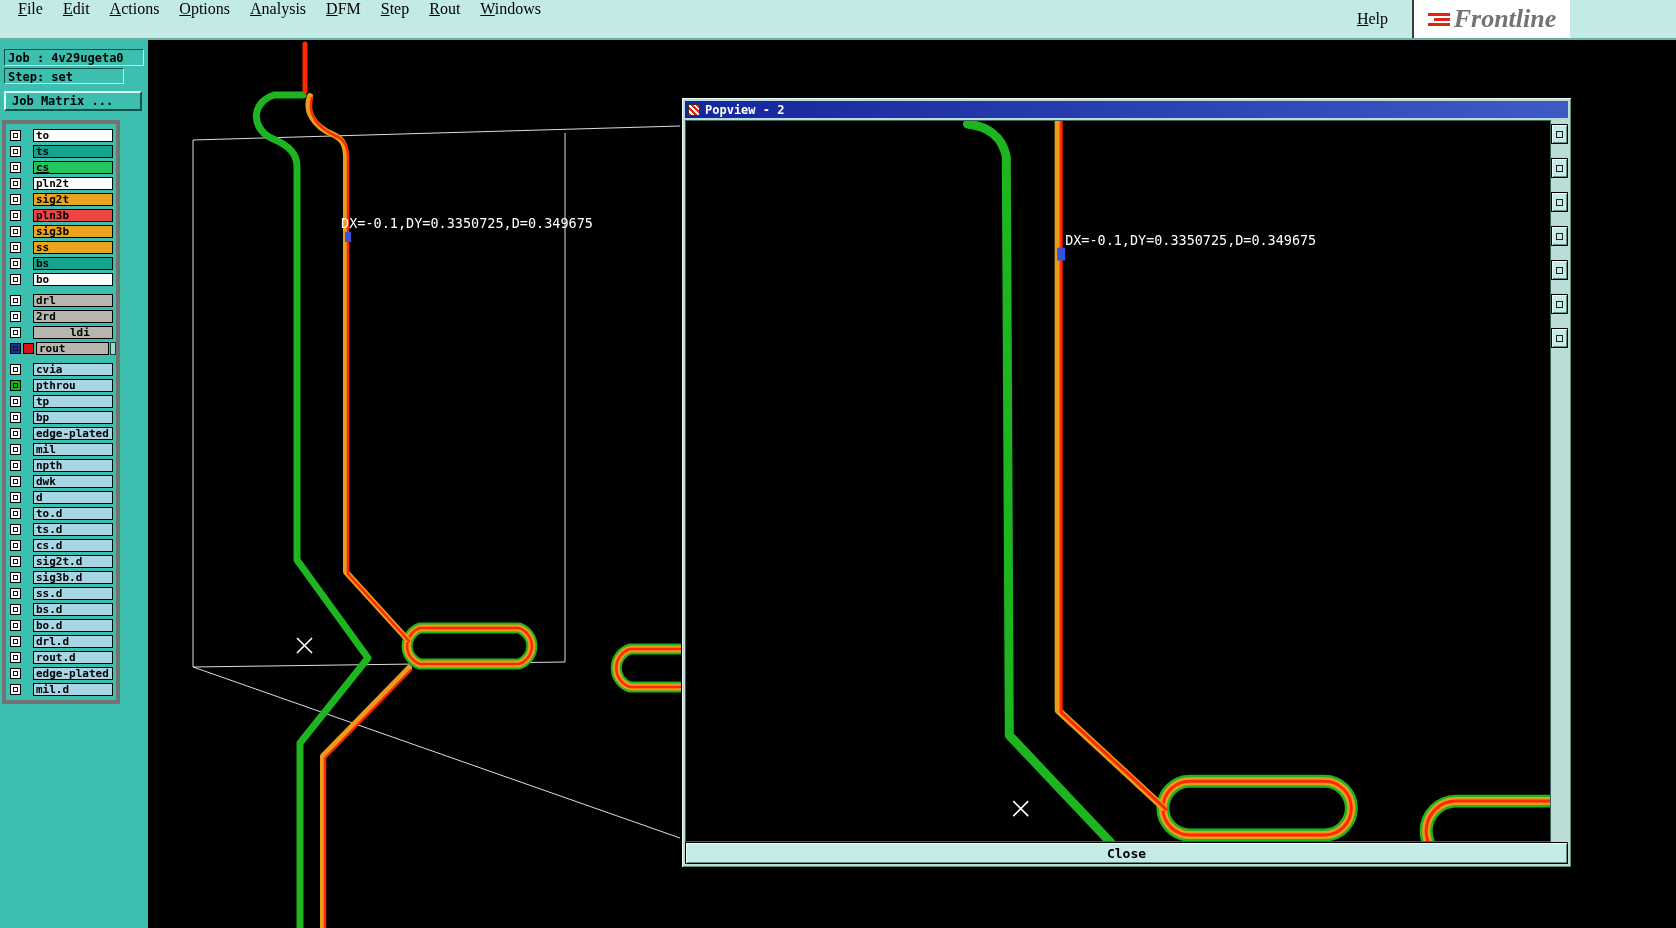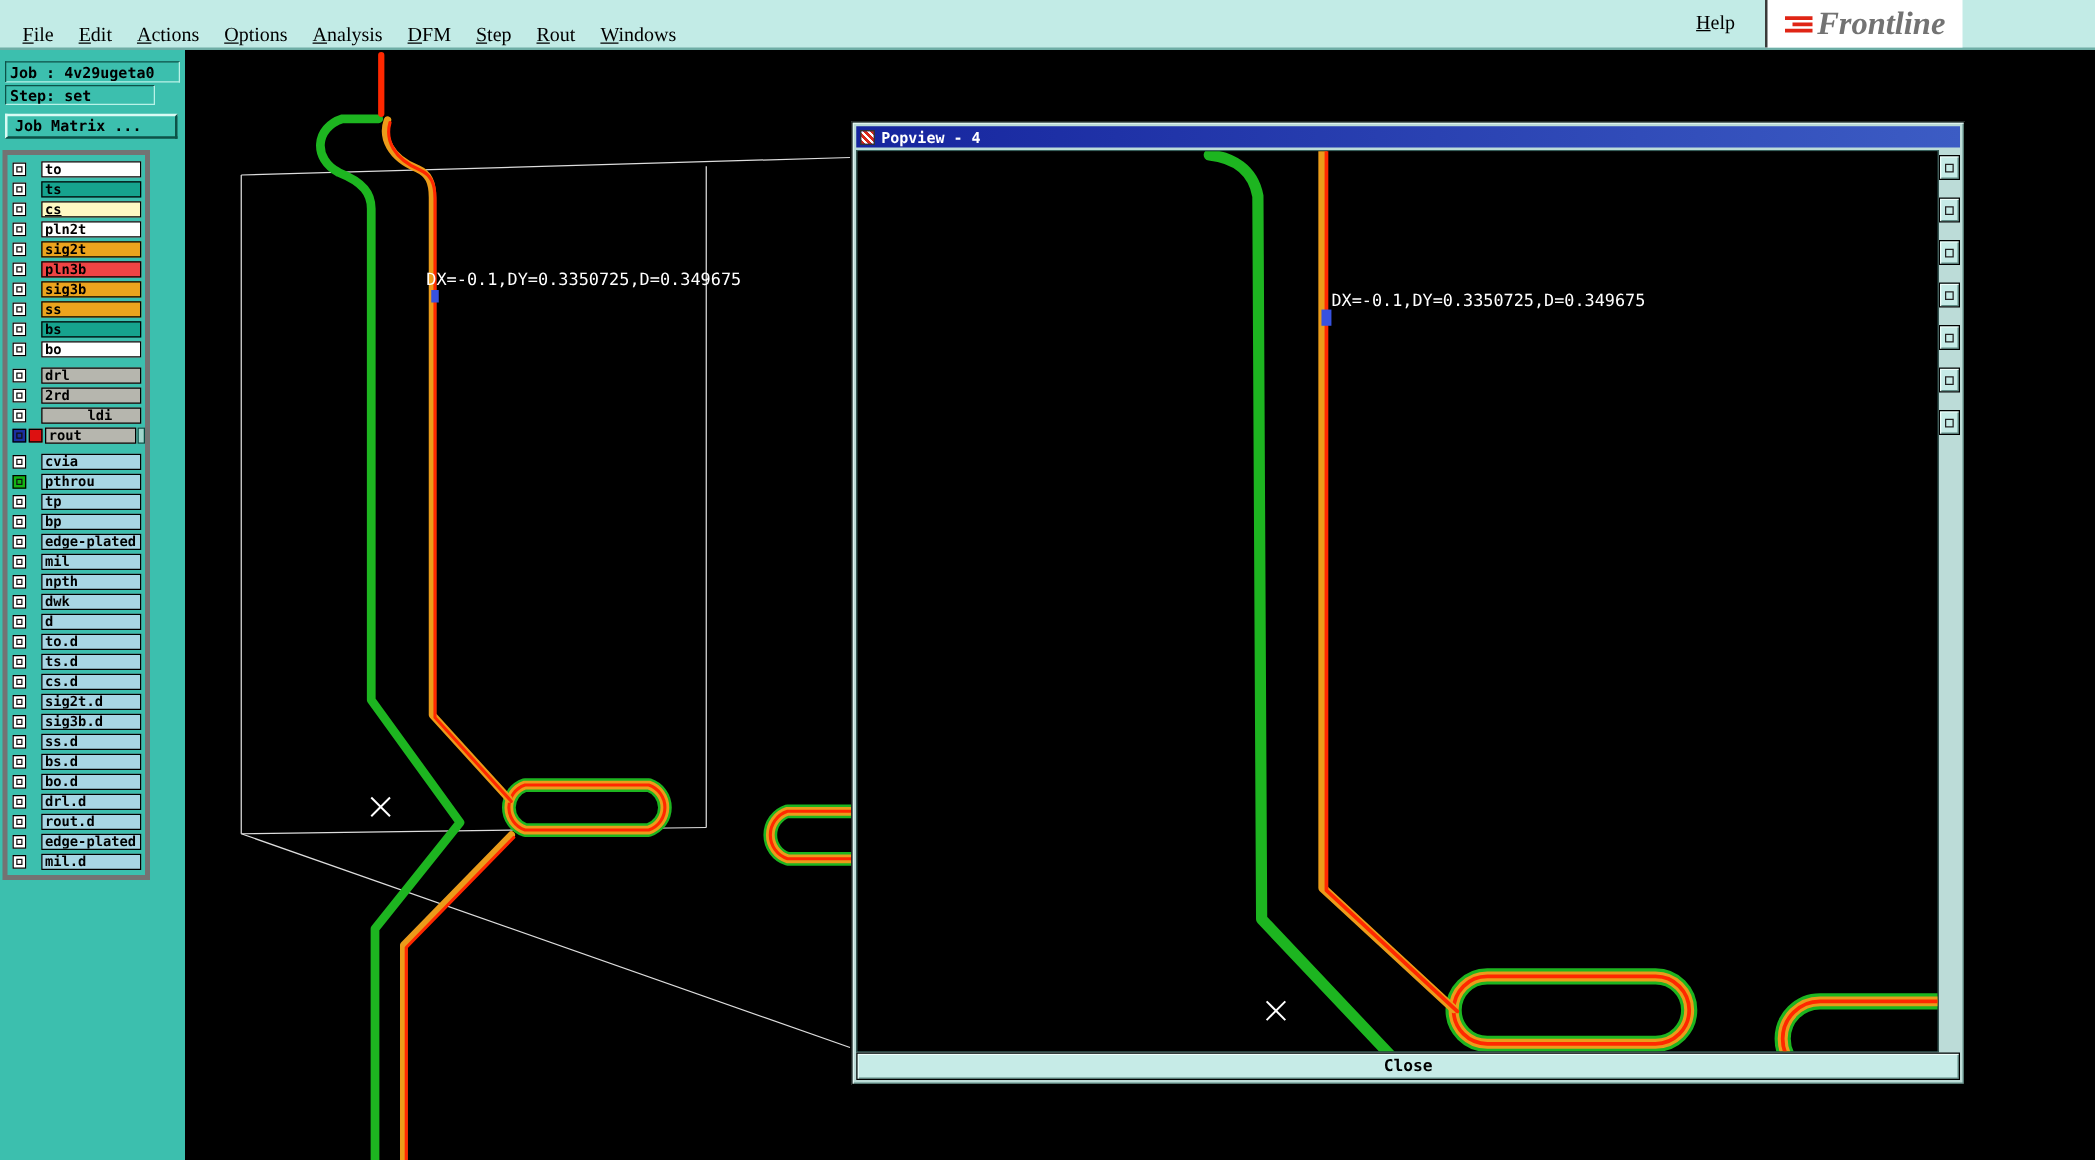--- a/index.html
+++ b/index.html
@@ -7,21 +7,21 @@
   body { position:relative; overflow:hidden; background:#3cbfae; font-family:"Liberation Sans",sans-serif; }
   .screen { position:absolute; inset:0; }
 
   
   svg.main-canvas { position:absolute; left:0; top:0; width:1676px; height:928px; z-index:0; }
   text.canvas-text { font-family:"DejaVu Sans Mono",monospace; font-size:13.5px; fill:#ffffff; }
 
   
   .menu-bar { position:absolute; left:0; top:0; width:1676px; height:40px; z-index:5;
     background:#c2ebe6; border-bottom:2px solid #6fae a6; border-bottom:2px solid #6faea6;
-    display:flex; align-items:flex-end; font-family:"Liberation Serif",serif; font-size:16px; color:#000; }
+    display:flex; align-items:flex-start; font-family:"Liberation Serif",serif; font-size:16px; color:#000; }
   .menu-items { display:flex; margin-left:8px; }
   .menu-item { display:inline-block; padding:0 10px; cursor:default; white-space:nowrap; }
   .menu-item::first-letter { text-decoration:underline; }
   .menu-right { margin-left:auto; display:flex; align-items:center; }
   .menu-item.help { margin-right:14px; }
   .logo-box { width:158px; height:38px; background:#ffffff; border-left:2px solid #3a3a3a;
     display:flex; align-items:center; justify-content:center; margin-right:106px; }
   .logo-stripes { display:inline-flex; flex-direction:column; justify-content:center; gap:2px; margin-right:4px; }
   .logo-stripes i { display:block; height:3px; background:#e02515; }
   .logo-stripes i:nth-child(1){ width:22px; }
@@ -171,21 +171,21 @@
           </span>
 
     <span class="layer-label" style="background: rgb(22, 163, 142);">ts</span>
 
   </div>
         <div class="layer-row">
     <span class="layer-checkbox">
             <span class="inner"></span>
           </span>
 
-    <span class="layer-label" style="background: #fef9c3; text-decoration: underline;">cs</span>
+    <span class="layer-label" style="background: #22c55e; text-decoration: underline;">cs</span>
 
   </div>
         <div class="layer-row">
     <span class="layer-checkbox">
             <span class="inner"></span>
           </span>
 
     <span class="layer-label" style="background: rgb(255, 255, 255);">pln2t</span>
 
   </div>
@@ -438,21 +438,21 @@
 
     <span class="layer-label" style="background: rgb(168, 214, 228);">mil.d</span>
 
   </div>
       </div>
   </aside>
 
   <section class="popup">
     <div class="popup-titlebar">
       <span class="popup-icon"></span>
-      <span class="popup-title">Popview - 4</span>
+      <span class="popup-title">Popview - 2</span>
     </div>
 
     <div class="popup-canvas-wrap">
       <svg viewBox="0 0 866 722" xmlns="http://www.w3.org/2000/svg">
         <rect x="0" y="0" width="866" height="722" fill="#000000"></rect>
 
         <g stroke="#1db520" stroke-width="9" fill="none" stroke-linejoin="round" stroke-linecap="round">
           <path d="M282,3 C300,5 317,14 321,36 L324,616 L428,726"></path>
         </g>
 

